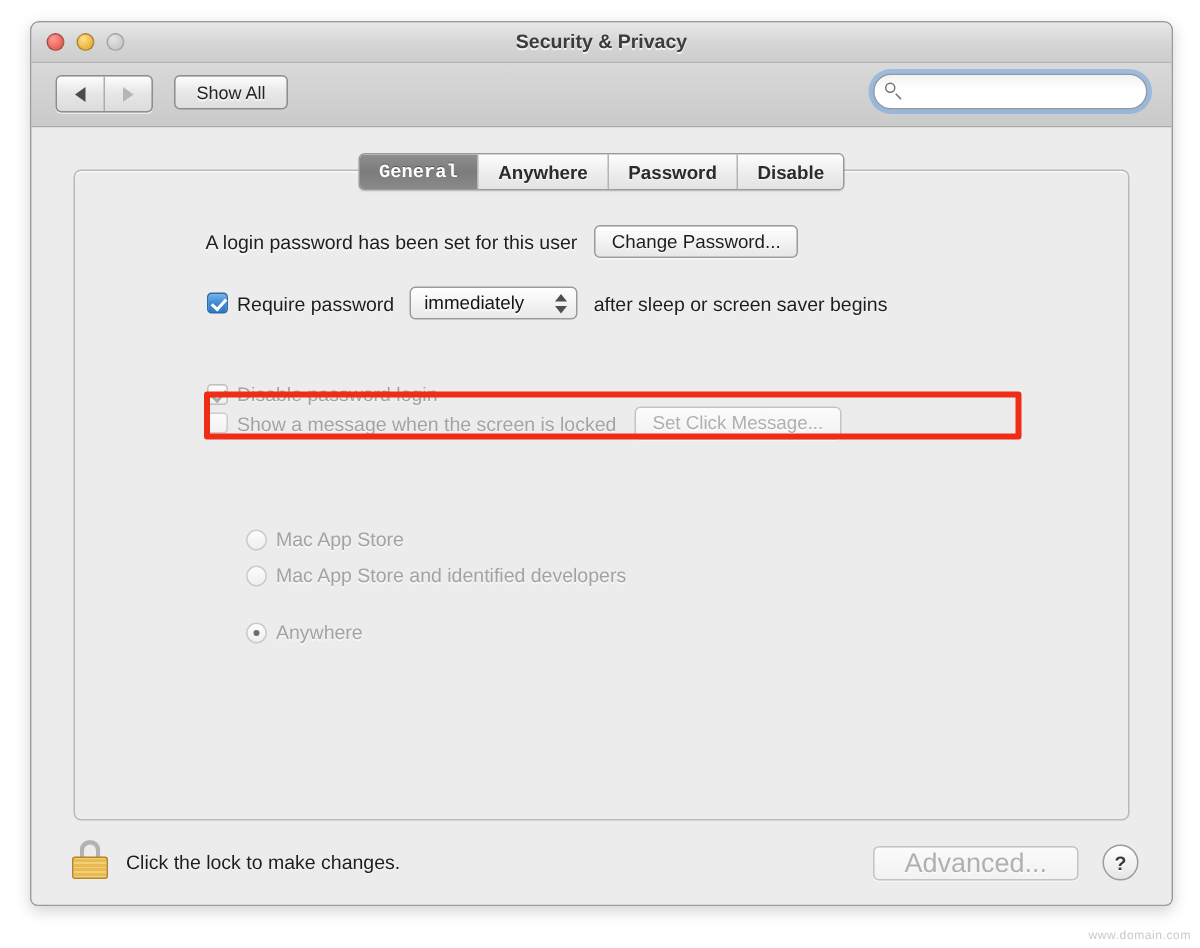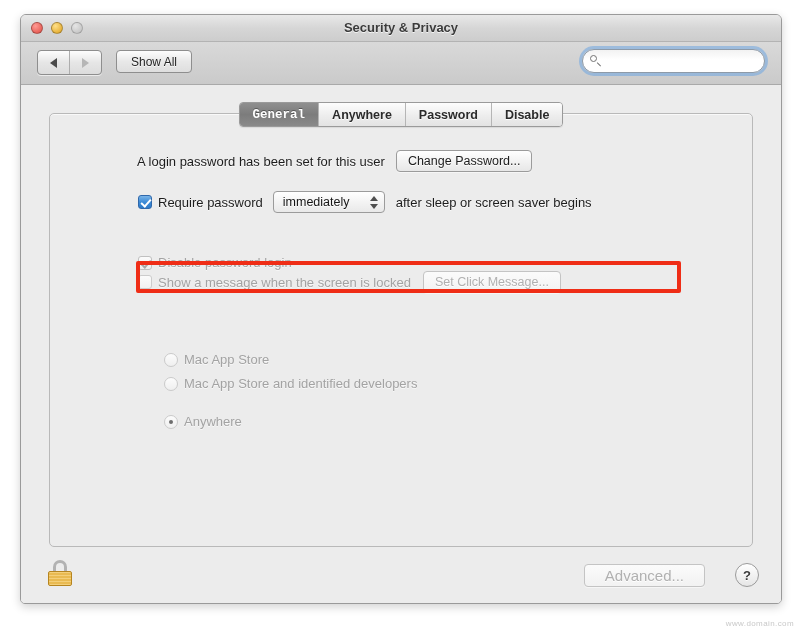--- a/index.html
+++ b/index.html
@@ -313,23 +313,23 @@
     box-sizing: border-box;
     background: repeating-linear-gradient(to bottom,
       #f3cf7a 0px, #f3cf7a 1px, #e9ba51 1px, #e9ba51 3px);
   }
   .lock-text {
     position: absolute; left: 63px; top: 20px;
     font-size: 13px; color: #1d1d1d;
     text-shadow: 0 1px 0 rgba(255,255,255,0.7);
   }
   .advanced-btn {
-    position: absolute; right: 76px; top: 17px;
+    position: absolute; right: 62px; top: 17px;
     height: 23px; padding: 0 20px;
-    font-size: 15px;
+    font-size: 18px;
   }
   .help-btn {
     position: absolute; right: 22px; top: 16px;
     width: 24px; height: 24px; border-radius: 50%;
     border: 1px solid #9b9b9b;
     background: linear-gradient(to bottom, #ffffff 0%, #f2f2f2 50%, #e6e6e6 100%);
     display: flex; align-items: center; justify-content: center;
     font-size: 13px; font-weight: bold; color: #3a3a3a;
     box-sizing: border-box;
     text-shadow: 0 1px 0 rgba(255,255,255,0.9);
@@ -436,20 +436,21 @@
       </div>
     </div>
 
     <div class="highlight"></div>
 
     <div class="bottombar">
       <div class="lock-icon">
         <div class="lock-shackle"></div>
         <div class="lock-bodyshape"></div>
       </div>
+      <div class="lock-text">Click the lock to make changes.</div>
       <div class="btn disabled advanced-btn">Advanced...</div>
       <div class="help-btn">?</div>
     </div>
 
   </div>
 </div>
 
 <div class="watermark">www.domain.com</div>
 
 </body></html>

